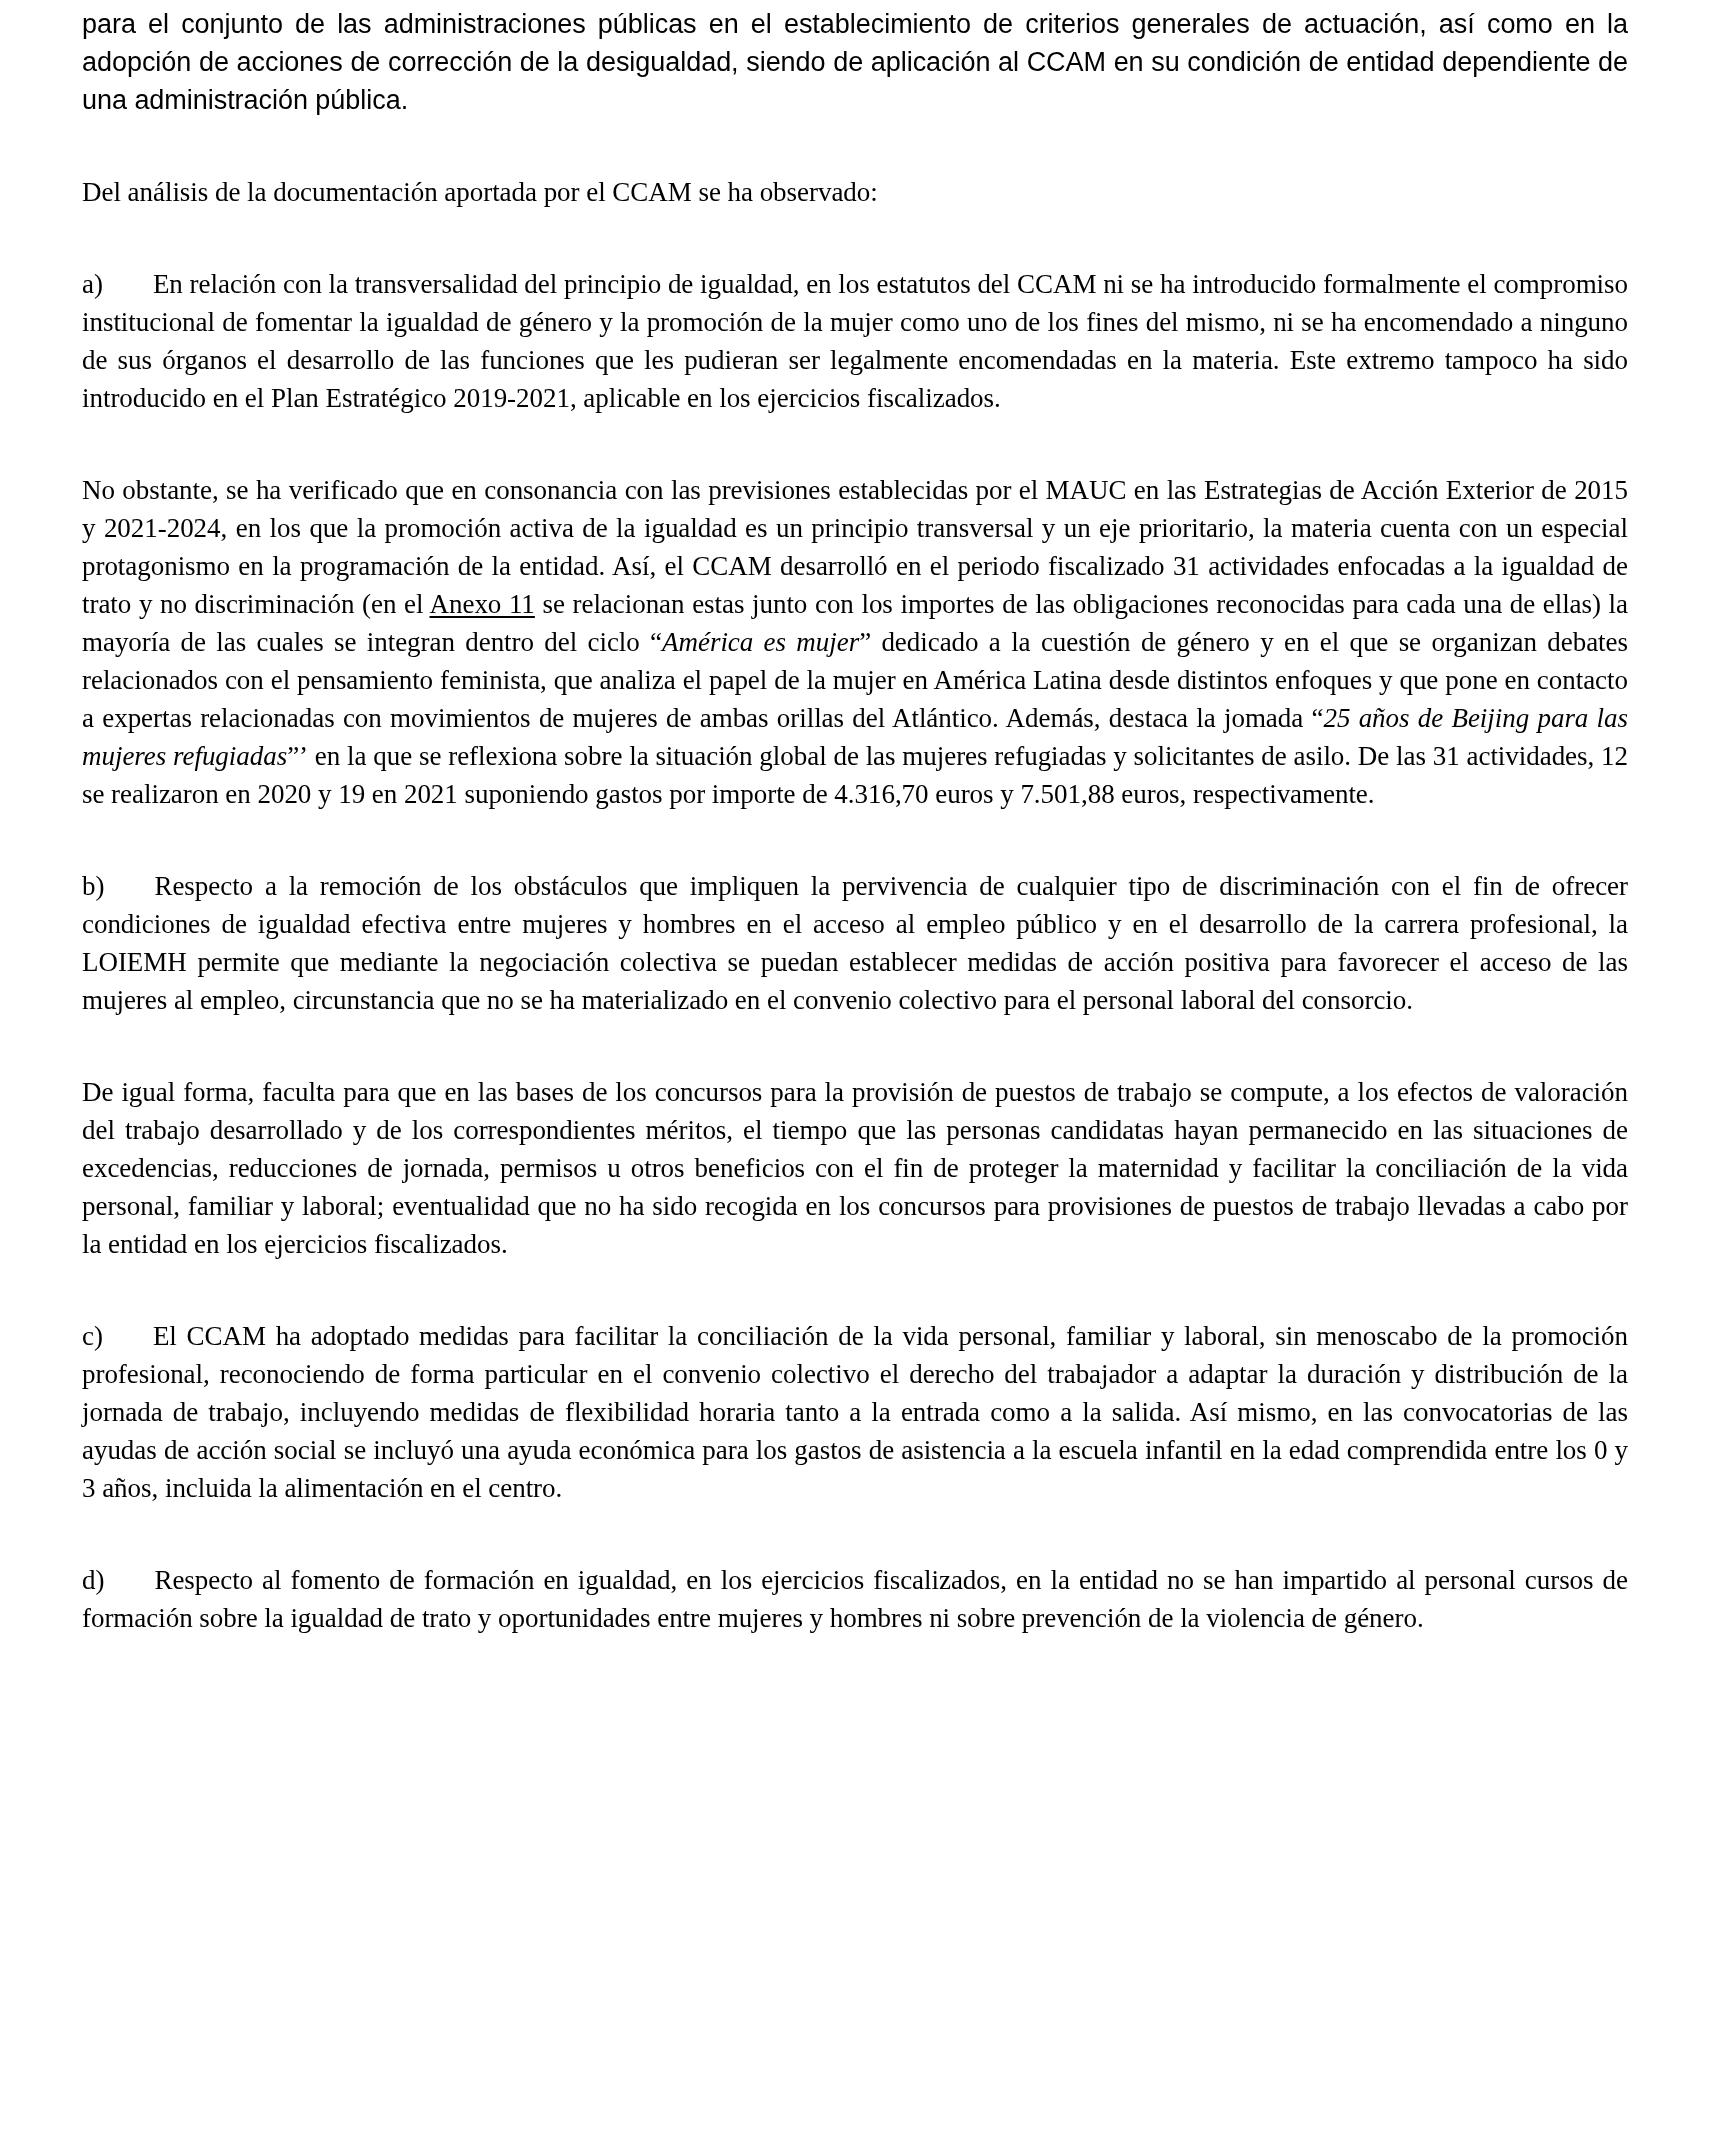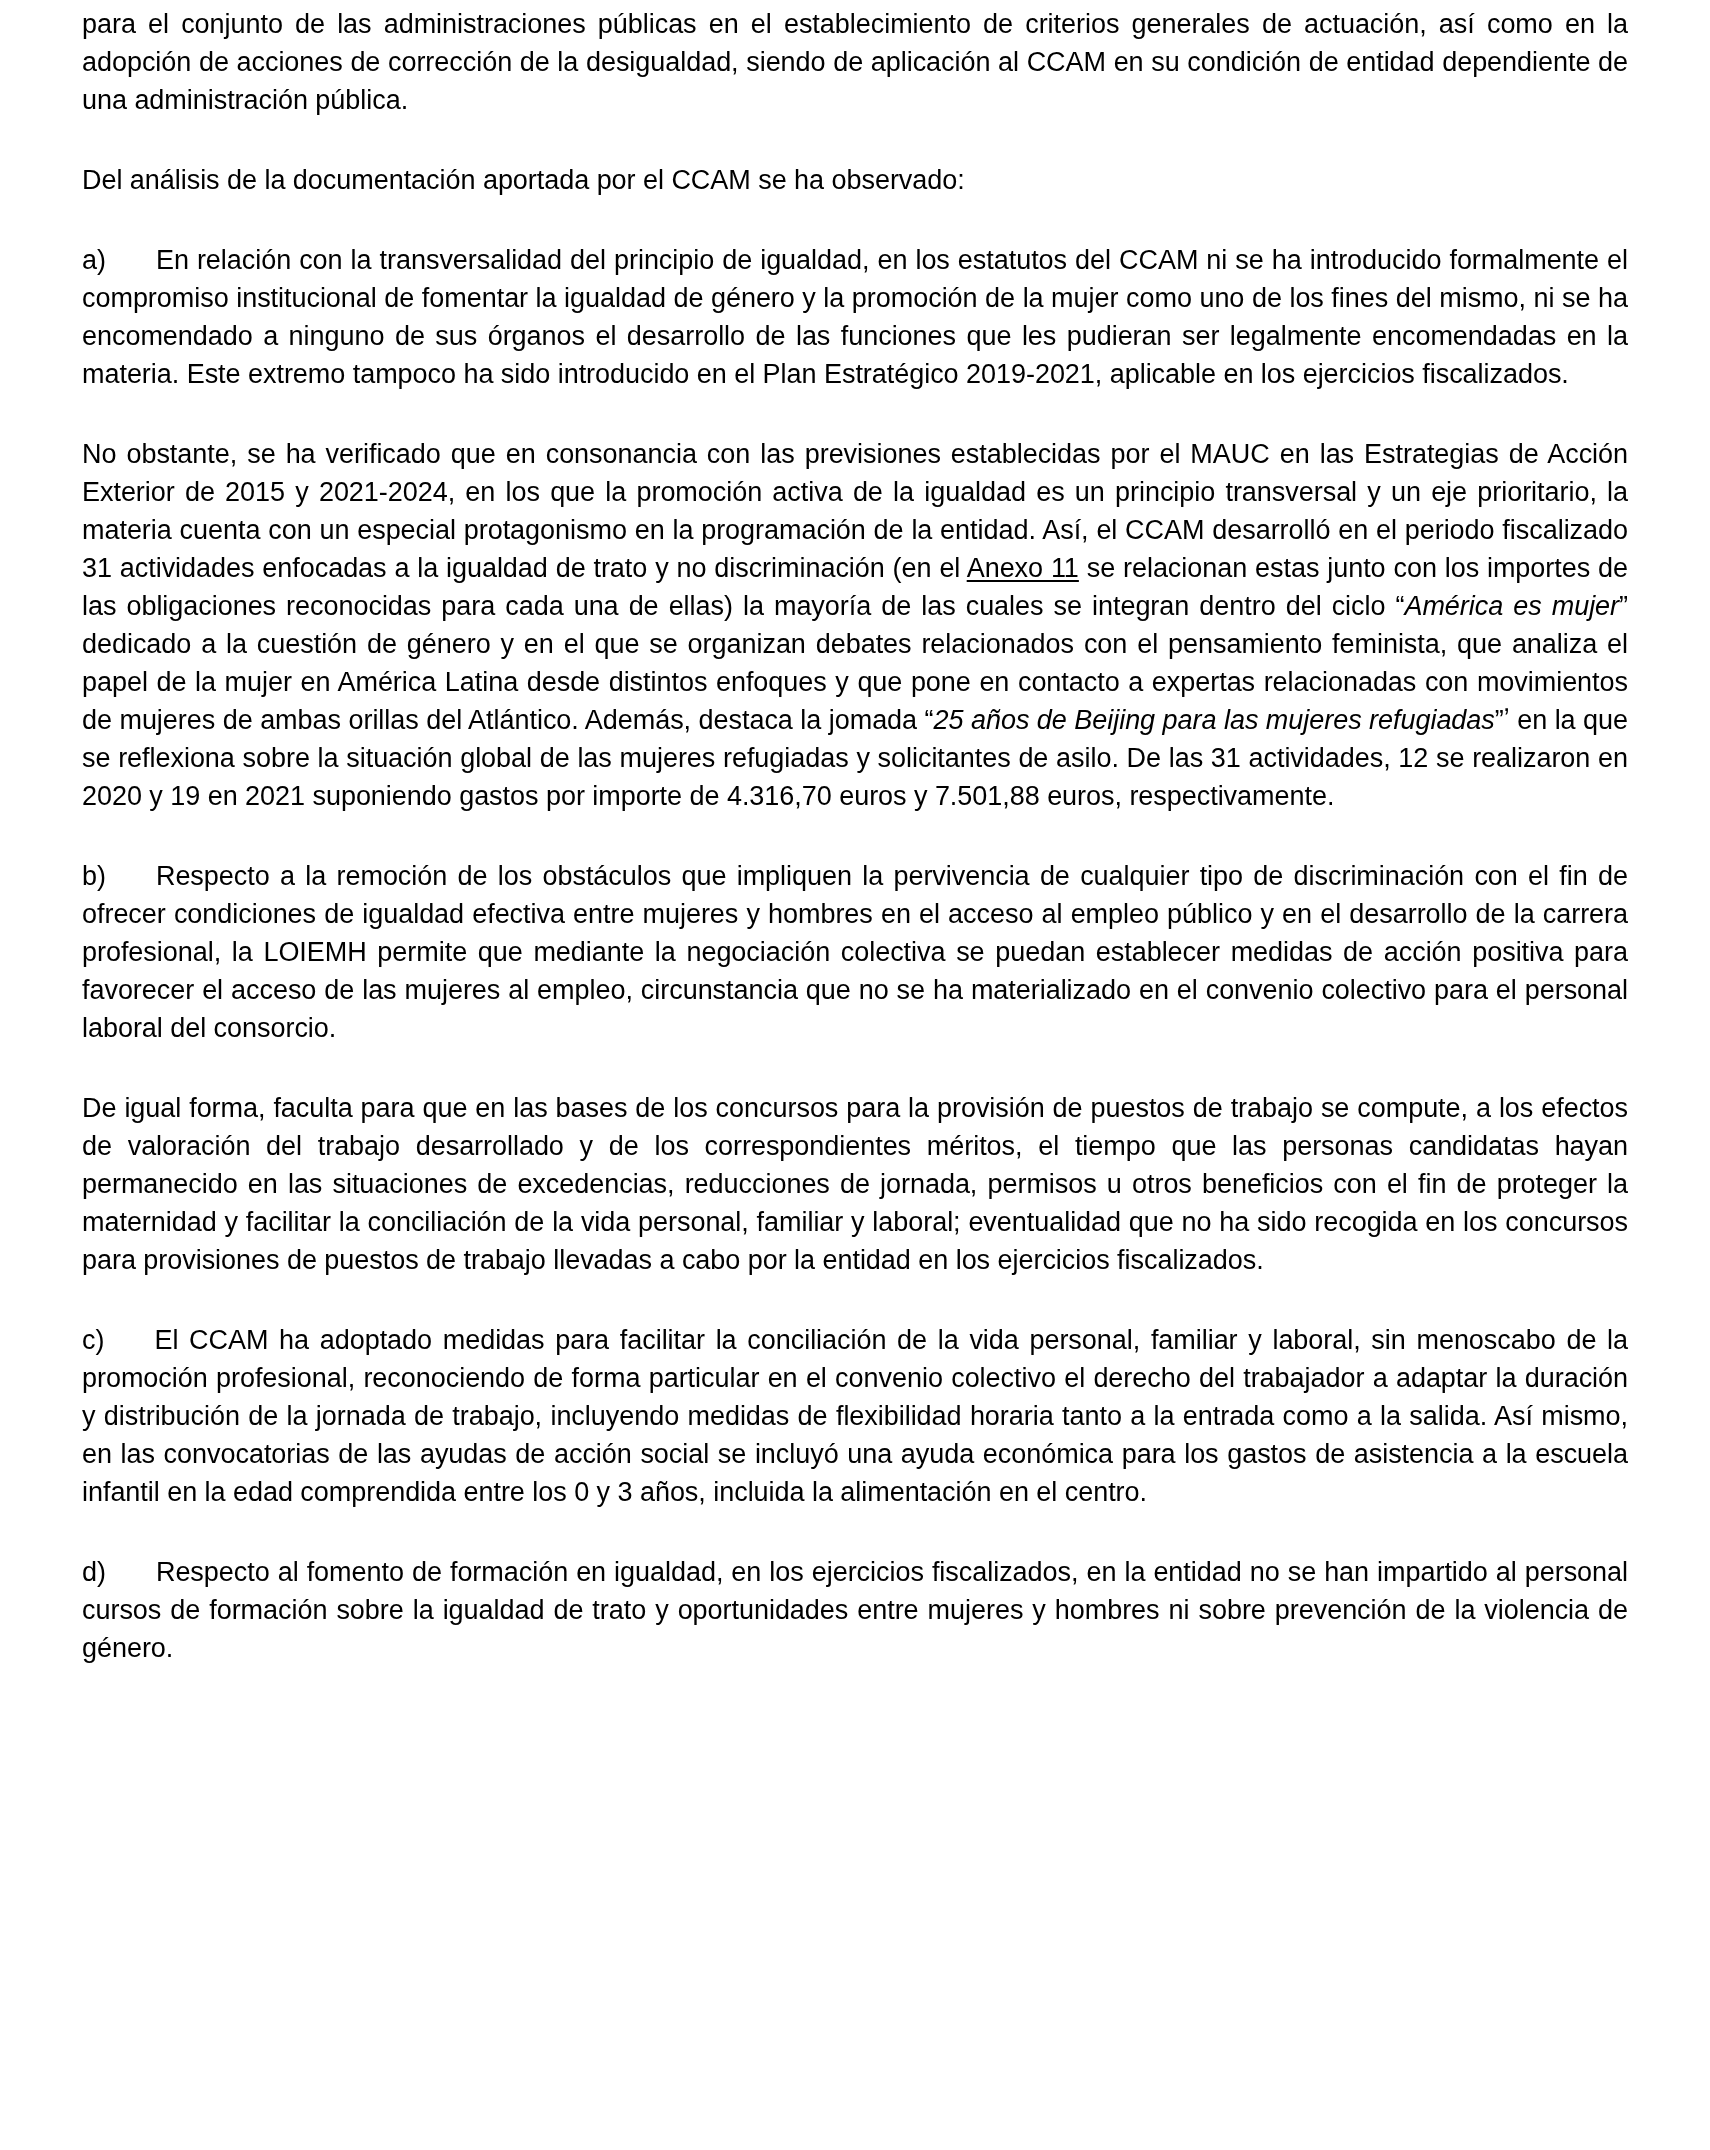--- a/index.html
+++ b/index.html
@@ -35,21 +35,22 @@
     text-align: justify;
     text-justify: inter-word;
     font-family: "Liberation Sans", sans-serif;
     color: #000000;
     letter-spacing: -0.04px;
     word-spacing: 0px;
     -webkit-hyphens: none;
     hyphens: none;
   }
   p.para.gap {
-    margin-top: 42px;
+    margin-top: 54px;
+    font-family: Liberation Serif, serif;
   }
   .tab-a {
     display: inline-block;
     width: 50px;
   }
   em.it {
     font-style: italic;
   }
   span.ul {
     text-decoration: underline;

